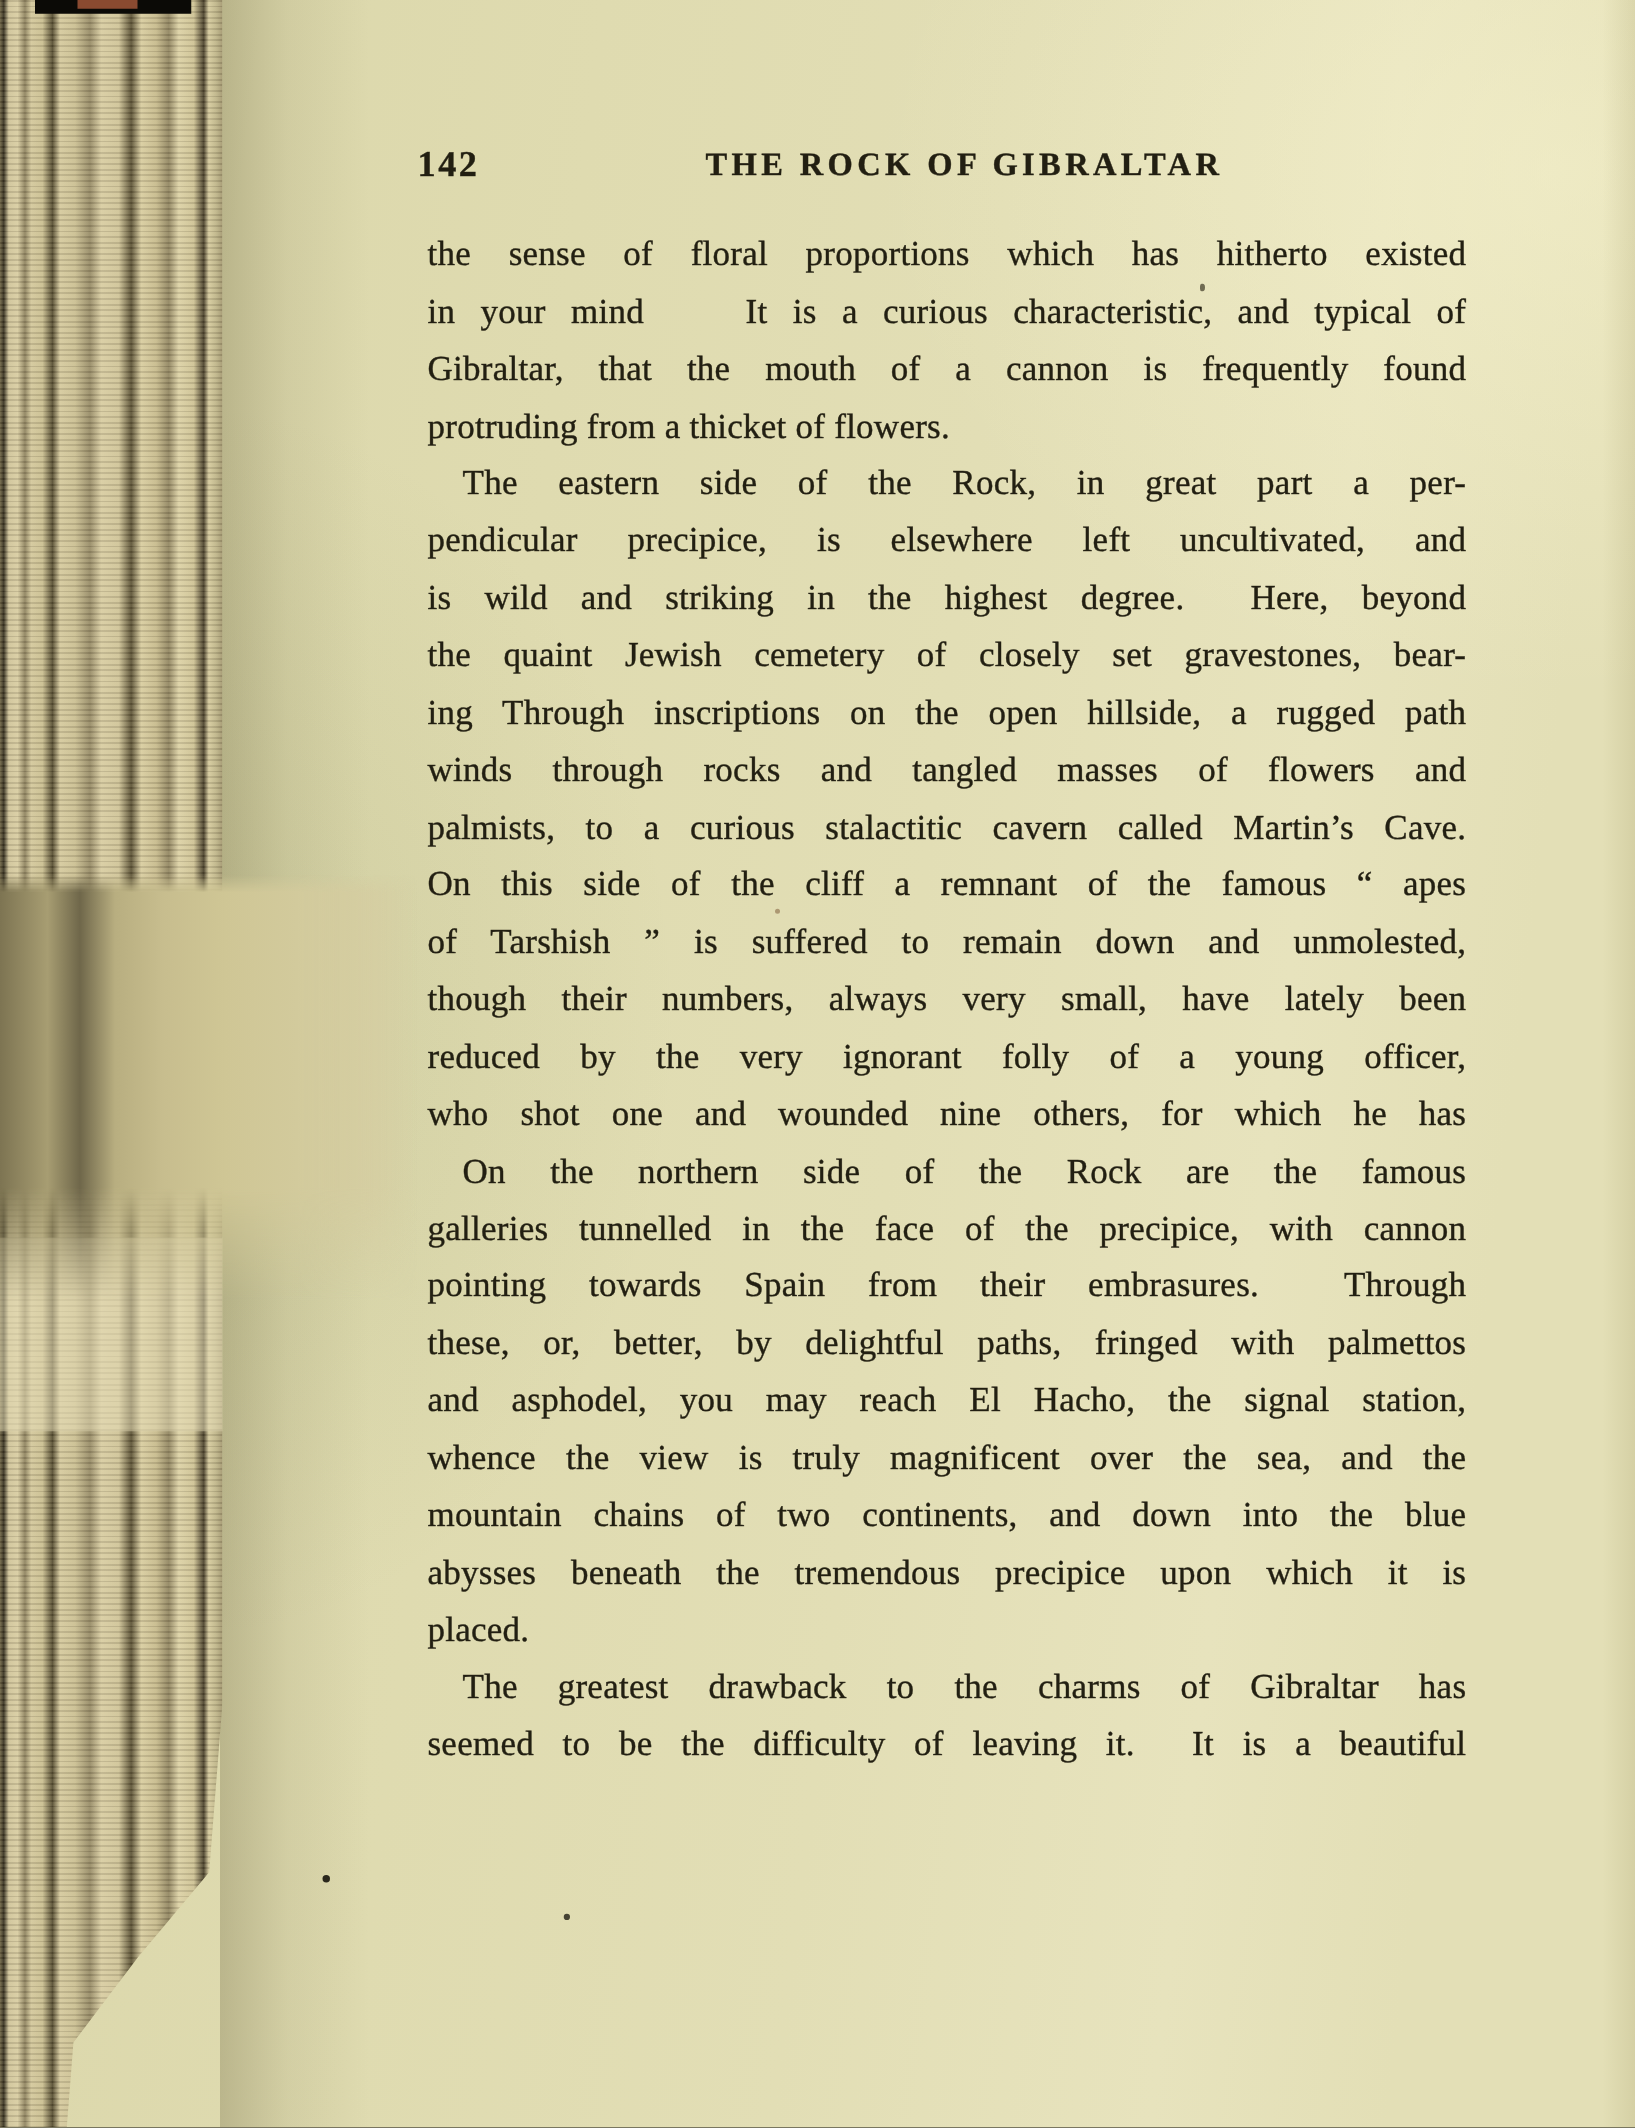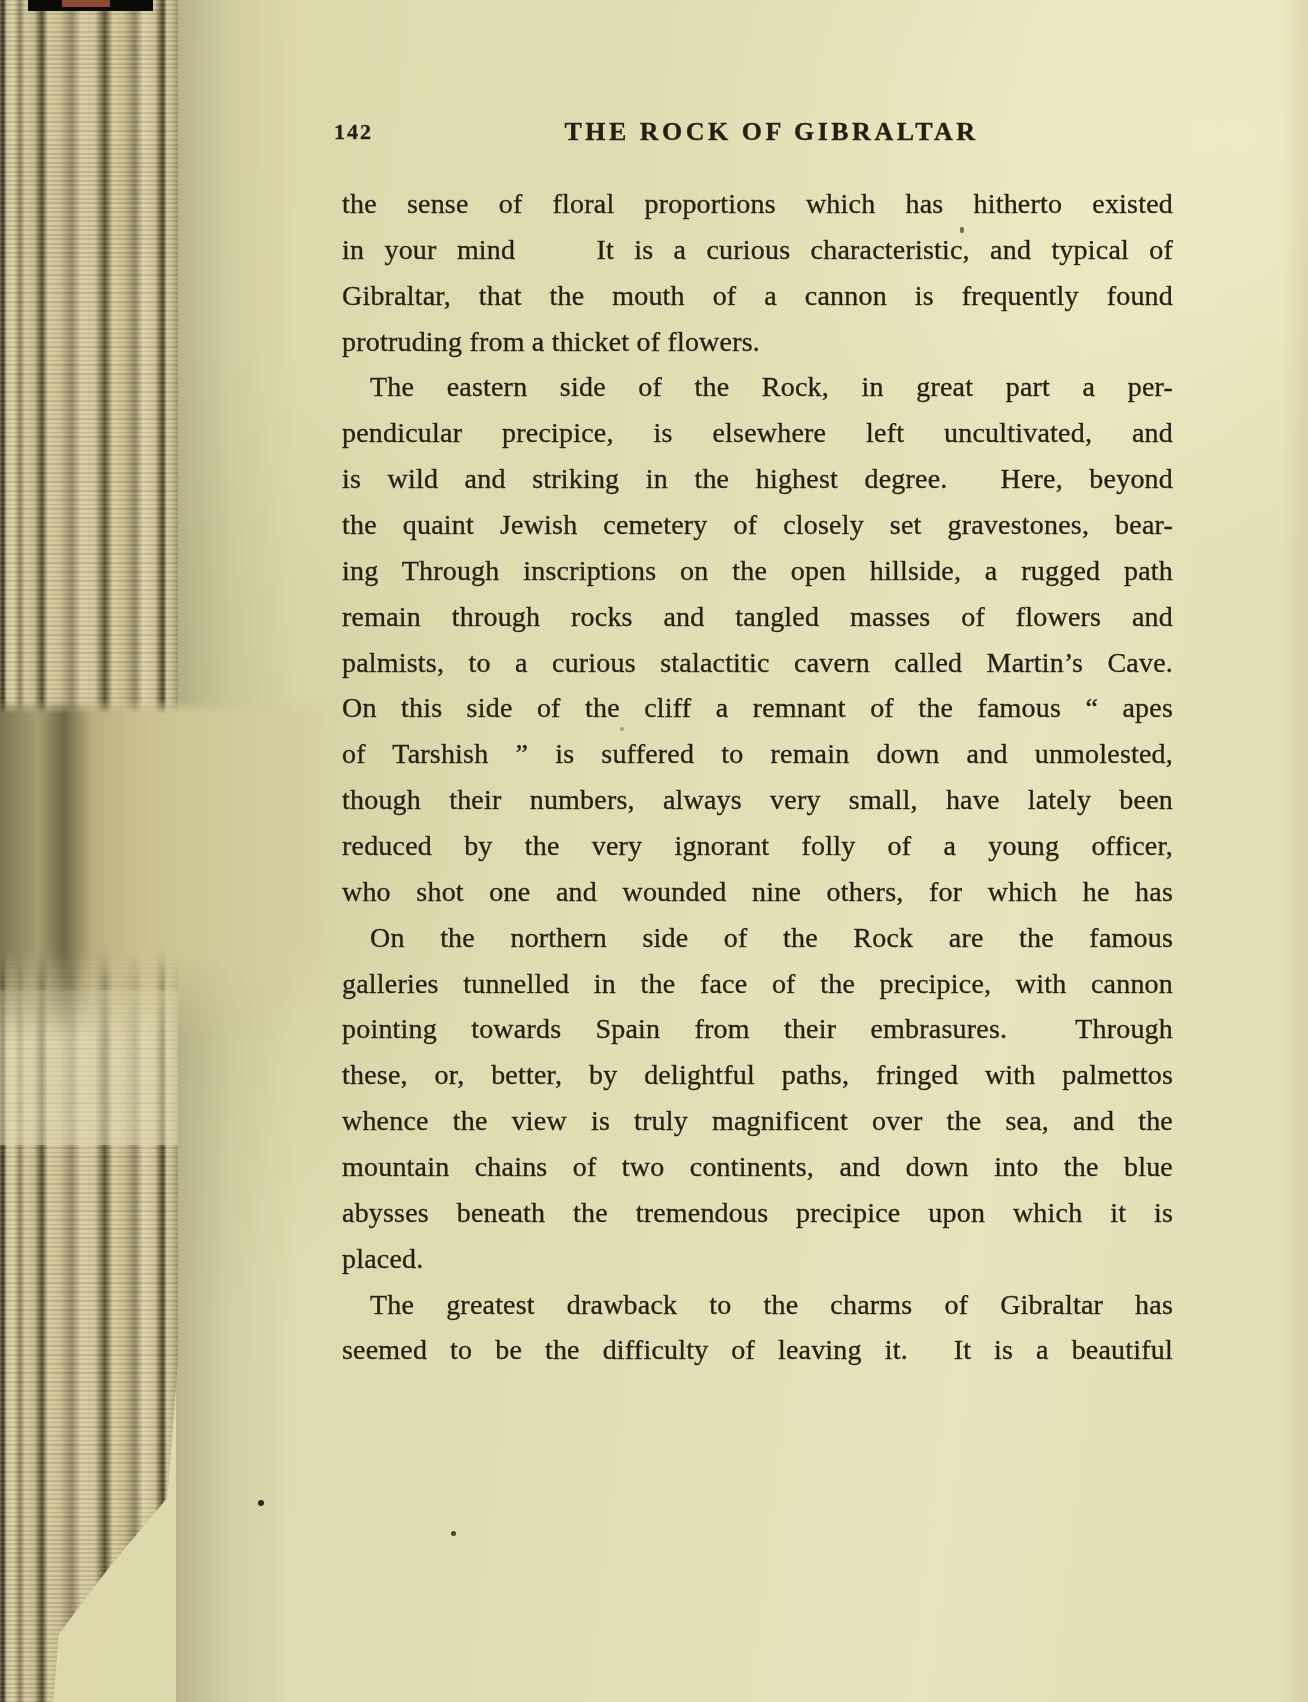--- a/index.html
+++ b/index.html
@@ -51,21 +51,21 @@
   }
   
   .text-block{
     position:absolute;left:342px;top:115px;width:831px;z-index:2;
     color:#221f12;
     -webkit-text-stroke:0.35px rgba(34,31,18,0.85);
   }
   .header-row{position:relative;height:34px;}
   .page-number{
     position:absolute;left:-8px;top:0;
-    font-size:22px;font-weight:bold;line-height:34px;letter-spacing:2px;
+    font-size:29px;font-weight:bold;line-height:34px;letter-spacing:2px;
   }
   .running-header{
     position:absolute;left:50%;top:0;transform:translateX(calc(-50% + 14px));
     font-size:26px;font-weight:bold;line-height:34px;letter-spacing:3.5px;white-space:nowrap;
   }
   .body-text{position:absolute;left:0;top:66px;width:831px;}
   .line{
     height:45.86px;line-height:45.86px;font-size:28px;letter-spacing:0.2px;
     text-align:justify;text-align-last:justify;overflow:visible;
   }
@@ -103,33 +103,34 @@
         <div class="line">in your mind&nbsp;&nbsp;&nbsp; It is a curious characteristic, and typical of</div>
         <div class="line">Gibraltar, that the mouth of a cannon is frequently found</div>
         <div class="line endline">protruding from a thicket of flowers.</div>
       </div>
       <div class="paragraph">
         <div class="line indent">The eastern side of the Rock, in great part a per-</div>
         <div class="line">pendicular precipice, is elsewhere left uncultivated, and</div>
         <div class="line">is wild and striking in the highest degree.&nbsp; Here, beyond</div>
         <div class="line">the quaint Jewish cemetery of closely set gravestones, bear-</div>
         <div class="line">ing Through inscriptions on the open hillside, a rugged path</div>
-        <div class="line">remain through rocks and tangled masses of flowers and</div>
+        <div class="line">winds through rocks and tangled masses of flowers and</div>
         <div class="line">palmists, to a curious stalactitic cavern called Martin’s Cave.</div>
         <div class="line">On this side of the cliff a remnant of the famous “ apes</div>
         <div class="line">of Tarshish ” is suffered to remain down and unmolested,</div>
         <div class="line">though their numbers, always very small, have lately been</div>
         <div class="line">reduced by the very ignorant folly of a young officer,</div>
         <div class="line">who shot one and wounded nine others, for which he has</div>
       </div>
       <div class="paragraph">
         <div class="line indent">On the northern side of the Rock are the famous</div>
         <div class="line">galleries tunnelled in the face of the precipice, with cannon</div>
         <div class="line">pointing towards Spain from their embrasures.&nbsp; Through</div>
         <div class="line">these, or, better, by delightful paths, fringed with palmettos</div>
+        <div class="line">and asphodel, you may reach El Hacho, the signal station,</div>
         <div class="line">whence the view is truly magnificent over the sea, and the</div>
         <div class="line">mountain chains of two continents, and down into the blue</div>
         <div class="line">abysses beneath the tremendous precipice upon which it is</div>
         <div class="line endline">placed.</div>
       </div>
       <div class="paragraph">
         <div class="line indent">The greatest drawback to the charms of Gibraltar has</div>
         <div class="line">seemed to be the difficulty of leaving it.&nbsp; It is a beautiful</div>
       </div>
     </div>

